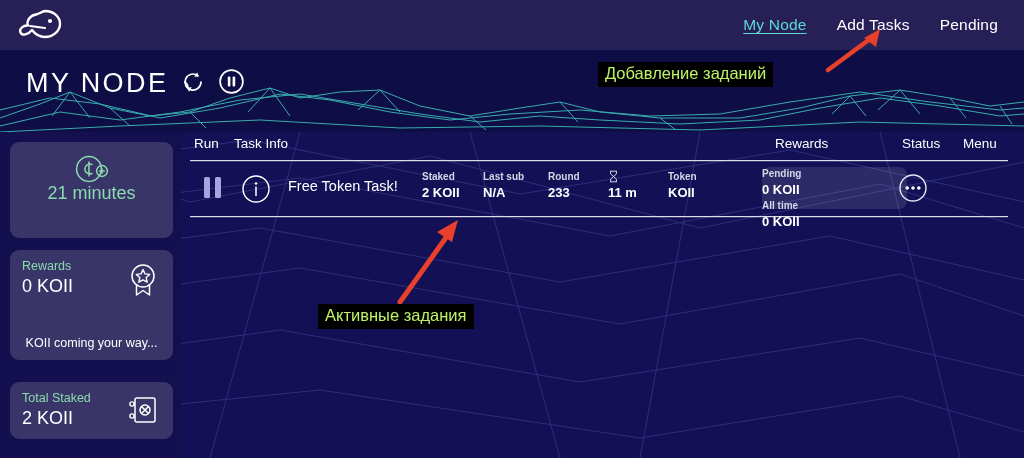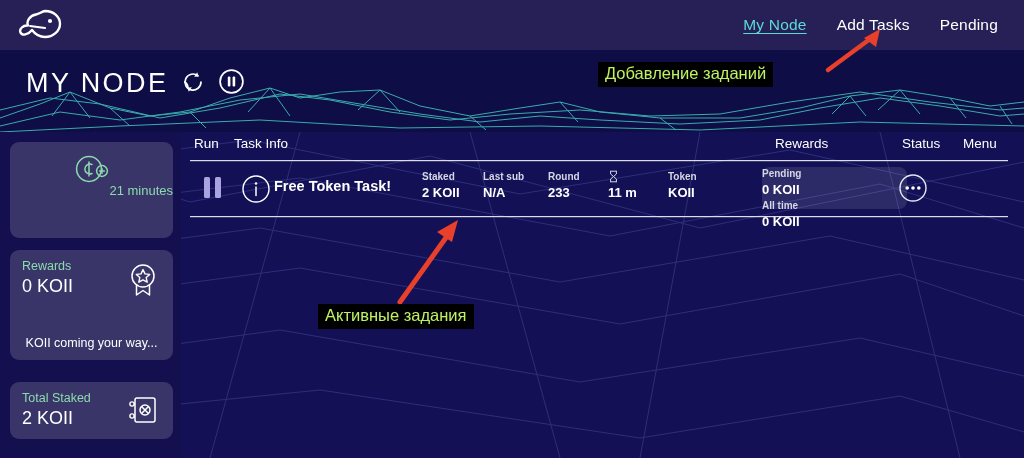--- a/index.html
+++ b/index.html
@@ -85,22 +85,22 @@
     border-radius: 9px;
     color: #fff;
   }
   #card-timer { top: 10px; height: 96px; }
   #card-rewards { top: 118px; height: 110px; }
   #card-staked { top: 250px; height: 57px; }
 
   .timer-icon { position: absolute; left: 50%; transform: translateX(-50%); top: 10px; }
   .timer-val {
     position: absolute; top: 41px; width: 100%;
-    text-align: right; color: #8cdbae;
-    font-size: 13px;
+    text-align: center; color: #8cdbae;
+    font-size: 18px;
   }
   .timer-sub {
     position: absolute; top: 63px; width: 100%;
     text-align: center; color: #ffffff; font-size: 12px;
   }
   .card-label {
     position: absolute; left: 12px; top: 9px;
     color: #8cdbae; font-size: 12.5px;
   }
   .card-value {
@@ -128,21 +128,21 @@
   .rule {
     height: 1px; background: #dcdcea; width: 818px;
     box-shadow: 0 1px 0 rgba(255,255,255,.18);
   }
   .trow {
     position: relative; height: 55px; width: 818px;
   }
   .trow > * { position: absolute; }
   .run-btn { left: 14px; top: 16px; }
   .info-btn { left: 51px; top: 13px; }
-  .task-name { left: 84px; top: 17px; color:#fff; font-size: 14.5px; font-weight: 700; }
+  .task-name { left: 98px; top: 17px; color:#fff; font-size: 14.5px; font-weight: 400; }
   .field { top: 9px; font-weight: bold; }
   .field .k { color: #d6d6e6; font-size: 10px; display:block; line-height: 14px; white-space: nowrap;}
   .field .v { color: #ffffff; font-size: 13px; display:block; line-height: 18px; white-space: nowrap;}
   .f-staked  { left: 232px; }
   .f-lastsub { left: 293px; }
   .f-round   { left: 358px; }
   .f-time    { left: 418px; }
   .f-token   { left: 478px; }
 
   .rew-panel {

